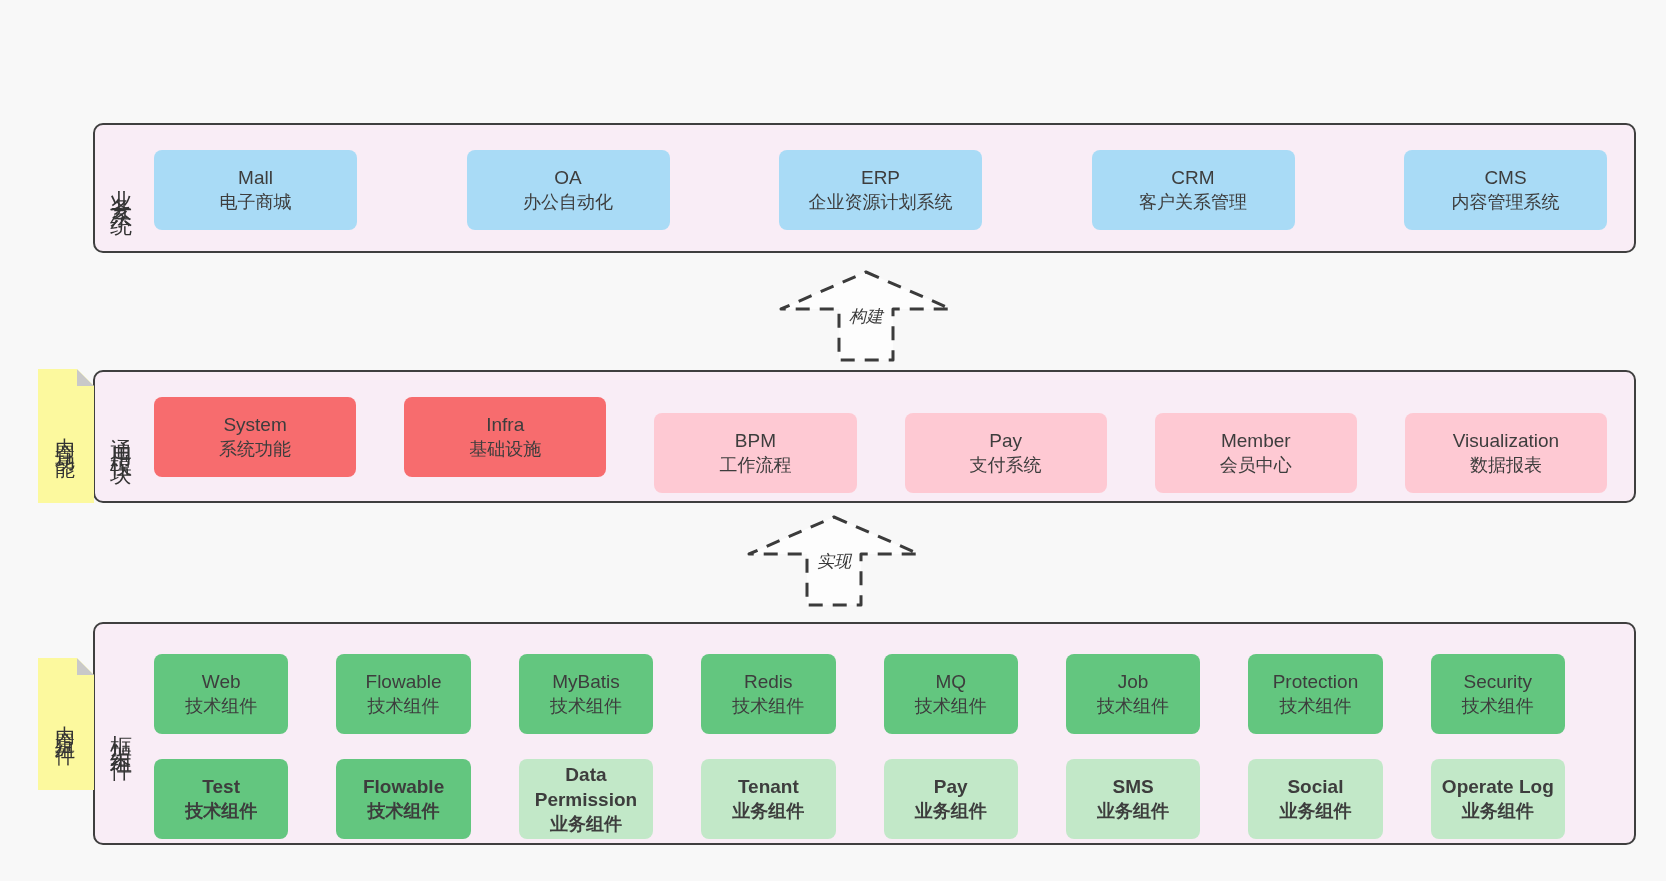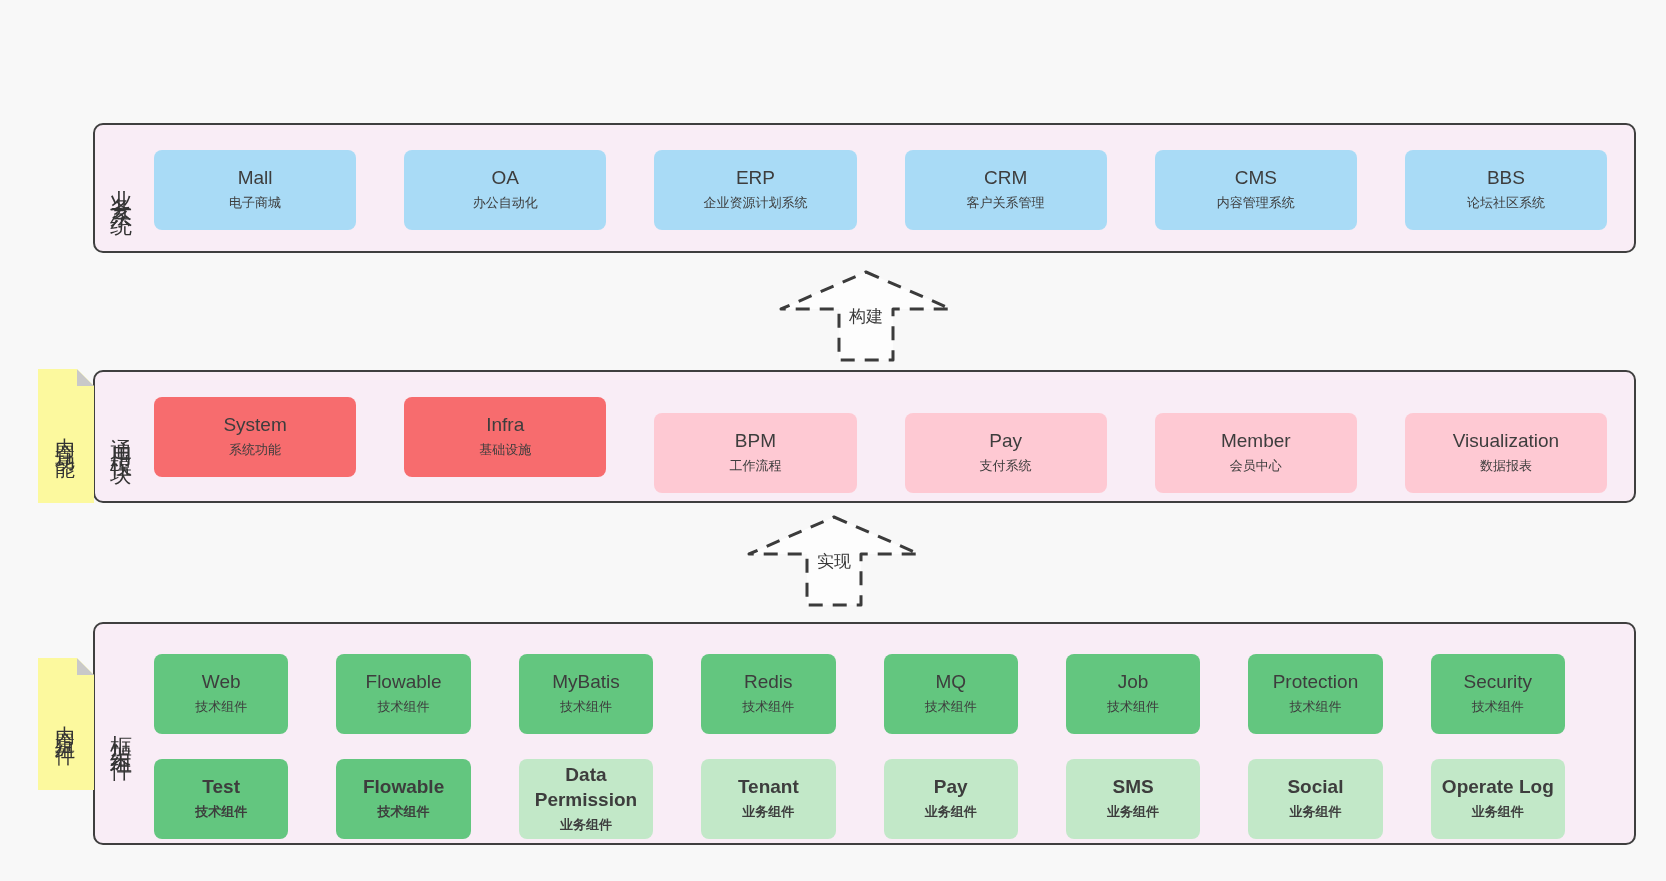--- a/index.html
+++ b/index.html
@@ -31,21 +31,21 @@
   .band-3 .row-a{top:18px;}
   .band-3 .row-b{top:123px;font-weight:bold;}
   .bx{
     border-radius:8px;height:80px;box-sizing:border-box;
     display:flex;flex-direction:column;justify-content:center;align-items:center;
     text-align:center;line-height:25px;padding:0 8px;
   }
   .bx-wide{width:203px;}
   .bx-narrow{width:150px;}
   .bx-name{font-size:19px;}
-  .bx-desc{font-size:13px;}
+  .bx-desc{font-size:18px;}
   .c-blue{background:#a9dbf6;}
   .c-red{background:#f76c6e;}
   .c-pink{background:#fec9d3;margin-top:32px;}
   .c-gdark{background:#63c67f;}
   .c-glight{background:#c2e8c8;}
   .note{
     position:absolute;width:56px;background:#fcf99e;z-index:3;
     clip-path:polygon(0 0,calc(100% - 17px) 0,100% 17px,100% 100%,0 100%);
   }
   .note-2{left:38px;top:369px;height:134px;}
@@ -59,21 +59,21 @@
     position:absolute;left:50%;top:50%;transform:translate(-50%,-50%);
     writing-mode:vertical-rl;text-orientation:upright;
     font-size:20px;letter-spacing:7px;color:#333;white-space:nowrap;
   }
   .arrow{position:absolute;width:176px;height:94px;}
   .arrow-1{left:778px;top:269px;}
   .arrow-2{left:746px;top:514px;}
   .arrow svg{display:block;}
   .arrow-label{
     position:absolute;top:36px;left:50%;transform:translateX(-50%);
-    background:#fdfdfd;padding:0 4px;font-size:17px;color:#3a3a3a;white-space:nowrap;
+    background:#fdfdfd;padding:0 4px;font-size:17px;color:#3a3a3a;white-space:nowrap;font-style:italic;
   }
 </style>
 </head>
 <body>
 
 <div class="band band-1">
   <div class="vlabel">业务系统</div>
   <div class="boxrow">
     <div class="bx bx-wide c-blue">
       <div class="bx-name">Mall</div>
@@ -87,24 +87,20 @@
       <div class="bx-name">ERP</div>
       <div class="bx-desc">企业资源计划系统</div>
     </div>
     <div class="bx bx-wide c-blue">
       <div class="bx-name">CRM</div>
       <div class="bx-desc">客户关系管理</div>
     </div>
     <div class="bx bx-wide c-blue">
       <div class="bx-name">CMS</div>
       <div class="bx-desc">内容管理系统</div>
-    </div>
-    <div class="bx bx-wide c-blue">
-      <div class="bx-name">BBS</div>
-      <div class="bx-desc">论坛社区系统</div>
     </div>
   </div>
 </div>
 
 <div class="arrow arrow-1">
   <svg width="176" height="94" viewBox="0 0 176 94">
     <polygon points="88,3 173,40 115,40 115,91 61,91 61,40 3,40" fill="#fdfdfd" stroke="#3b3b3b" stroke-width="3" stroke-dasharray="14 10" stroke-linejoin="round"></polygon>
   </svg>
   <div class="arrow-label">构建</div>
 </div>

